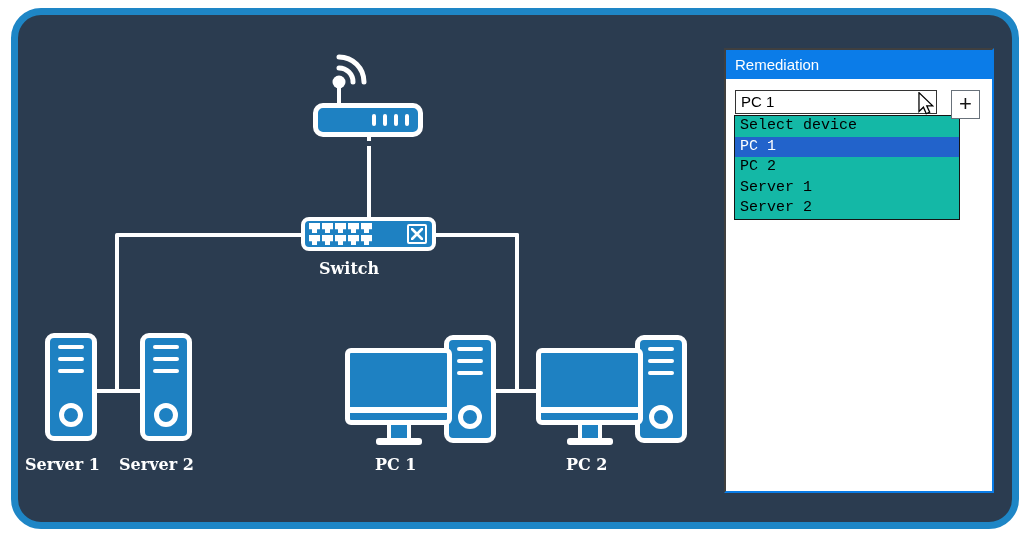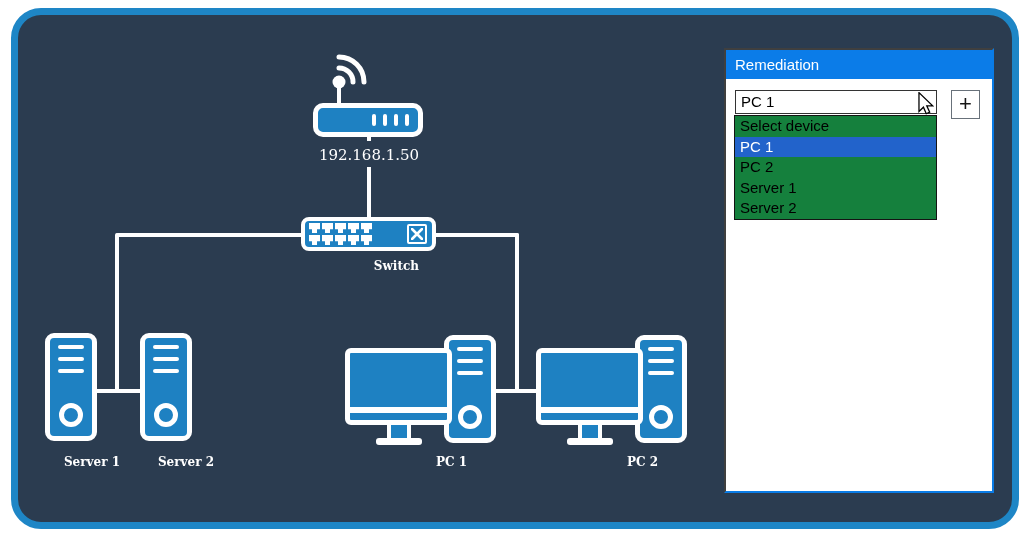--- a/index.html
+++ b/index.html
@@ -58,21 +58,21 @@
     position:absolute; width:107px; height:77px;
     background:#1e81c2; border:5px solid #fff; border-radius:6px;
   }
   .monitor .chin { position:absolute; left:0; right:0; bottom:7px; height:6px; background:#fff; }
   .neck { position:absolute; width:24px; height:15px; background:#1e81c2; border-left:4px solid #fff; border-right:4px solid #fff; }
   .base { position:absolute; width:46px; height:7px; background:#fff; border-radius:3px; }
 
   
   .devlabel {
     position:absolute; color:#fff; font-family:"DejaVu Serif", serif;
-    font-weight:bold; font-size:12px; text-align:right;
+    font-weight:bold; font-size:16px; text-align:left;
   }
   .router-label-block {
     left:304px; top:141px; width:130px; background:#2b3c50; text-align:center; padding:2px 0 3px 0;
   }
   .router-label-block .name { color:#fff; font-family:"DejaVu Serif", serif; font-weight:bold; font-size:16px; }
   .router-label-block .ip { color:#fff; font-family:"DejaVu Serif", serif; font-size:15px; margin-top:3px; }
 
   
   .panel {
     left:724px; top:48px; width:270px; height:445px; background:#ffffff;
@@ -81,22 +81,22 @@
   .panel-header { height:29px; background:#0b7ce8; display:flex; align-items:center; }
   .panel-header span { color:#fff; font-size:15px; padding-left:9px; }
 
   .select-box {
     left:735px; top:90px; width:202px; height:24px;
     background:#fff; border:1px solid #333;
     font-size:15px; color:#000; line-height:22px; padding-left:5px;
     cursor:default;
   }
   .dropdown-list {
-    left:734px; top:115px; width:203px;
-    background:#15803d; border:1px solid #141414;
+    left:734px; top:115px; width:226px;
+    background:#14b8a6; border:1px solid #141414;font-family:Liberation Mono, monospace;
   }
   .opt { height:20.6px; line-height:20.6px; font-size:15px; color:#000; padding-left:5px; white-space:nowrap; }
   .opt.selected { background:#2263cb; color:#fff; }
 
   .plus-btn {
     left:951px; top:90px; width:29px; height:29px;
     background:#fff; border:1px solid #68717a;
     font-size:22px; color:#141414; text-align:center; line-height:26px;
     cursor:default;
   }
@@ -122,21 +122,20 @@
   <circle cx="8" cy="42" r="6.5" fill="#fff"></circle>
 </svg>
 <div class="abs antenna-stem"></div>
 <div class="abs router-box">
   <div class="router-dash"></div>
   <div class="router-dash"></div>
   <div class="router-dash"></div>
   <div class="router-dash"></div>
 </div>
 <div class="abs router-label-block">
-  <div class="ip">192.168.1.50</div>
 </div>
 
 <div class="abs switch-box">
   <div class="ports">
     <div class="port"></div>
       <div class="port"></div>
       <div class="port"></div>
       <div class="port"></div>
       <div class="port"></div>
     <div class="port"></div>

